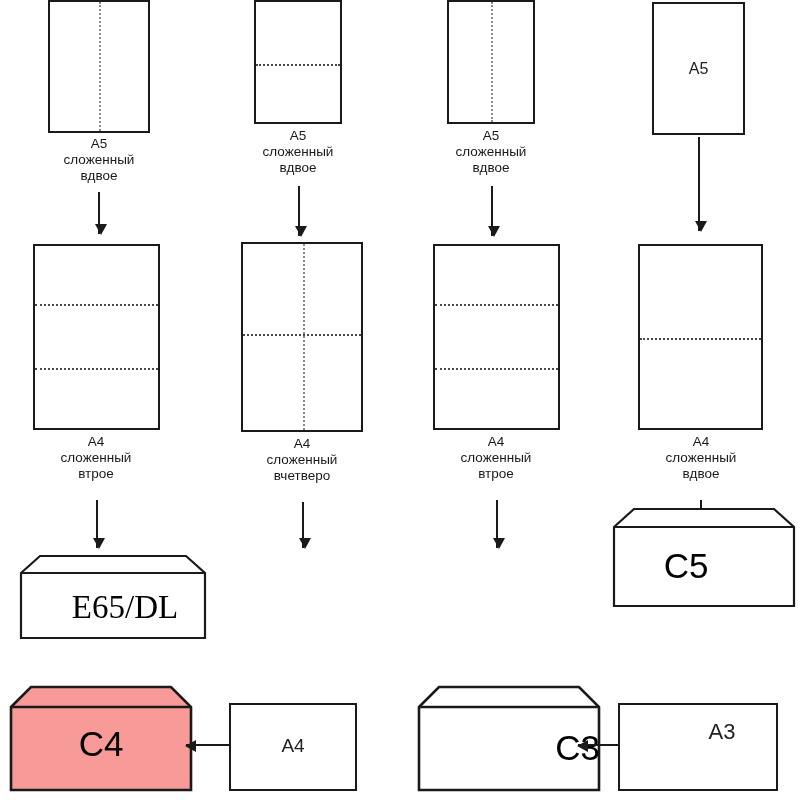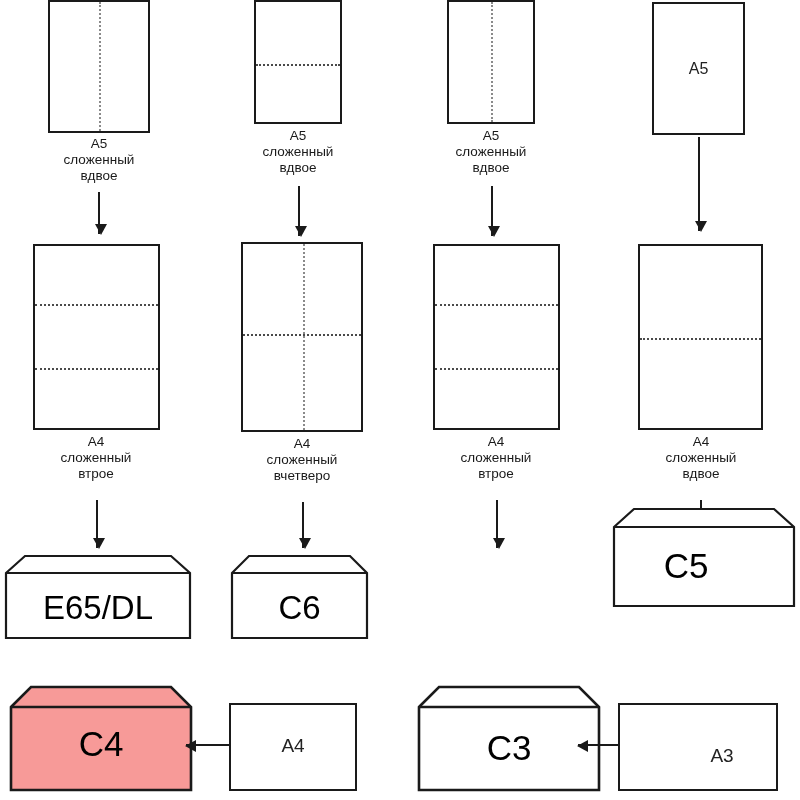--- a/index.html
+++ b/index.html
@@ -175,35 +175,28 @@
   <div class="arrow-down" style="left:496px; top:500px; height:48px;"></div>
 
   <div class="sheet" style="left:638px; top:244px; width:125px; height:186px;">
     <div class="fold-h" style="top:92px;"></div>
   </div>
   <div class="caption" style="left:640px; top:434px; width:122px;">A4
 сложенный
 вдвое</div>
   <div class="arrow-down" style="left:700px; top:500px; height:38px;"></div>
 
-  <div class="envelope" style="left:5px; top:553px; width:186px; height:86px;">
+  <div class="envelope" style="left:20px; top:553px; width:210px; height:86px;font-family:Liberation Serif, serif;">
     <svg width="186" height="86" viewBox="0 0 186 86">
       <polygon points="1,20 20,3 166,3 185,20 185,85 1,85" fill="#ffffff" stroke="#1a1a1a" stroke-width="2.2"></polygon>
       <line x1="1" y1="20" x2="185" y2="20" stroke="#1a1a1a" stroke-width="2.2"></line>
     </svg>
     <div class="env-text" style="top:36px; font-size:33px;">E65/DL</div>
   </div>
 
-  <div class="envelope" style="left:231px; top:553px; width:137px; height:86px;">
-    <svg width="137" height="86" viewBox="0 0 137 86">
-      <polygon points="1,20 18,3 119,3 136,20 136,85 1,85" fill="#ffffff" stroke="#1a1a1a" stroke-width="2.2"></polygon>
-      <line x1="1" y1="20" x2="136" y2="20" stroke="#1a1a1a" stroke-width="2.2"></line>
-    </svg>
-    <div class="env-text" style="top:36px; font-size:33px;">C6</div>
-  </div>
 
 
   <div class="envelope" style="left:613px; top:506px; width:146px; height:101px;">
     <svg width="182" height="101" viewBox="0 0 182 101">
       <polygon points="1,21 21,3 161,3 181,21 181,100 1,100" fill="#ffffff" stroke="#1a1a1a" stroke-width="2.2"></polygon>
       <line x1="1" y1="21" x2="181" y2="21" stroke="#1a1a1a" stroke-width="2.2"></line>
     </svg>
     <div class="env-text" style="top:40px; font-size:35px;">C5</div>
   </div>
 
@@ -219,22 +212,22 @@
 
   <div class="sheet" style="left:229px; top:703px; width:128px; height:88px;">
     <div class="sheet-label" style="top:30px; font-size:19px;">A4</div>
   </div>
 
   <div class="envelope" style="left:418px; top:684px; width:182px; height:107px;">
     <svg width="182" height="107" viewBox="0 0 182 107">
       <polygon points="1,23 21,3 161,3 181,23 181,106 1,106" fill="#ffffff" stroke="#1a1a1a" stroke-width="2.6"></polygon>
       <line x1="1" y1="23" x2="181" y2="23" stroke="#1a1a1a" stroke-width="2.6"></line>
     </svg>
-    <div class="env-text" style="top:44px; font-size:35px;">C3</div>
+    <div class="env-text" style="top:44px; font-size:35px;text-align:right;">C3</div>
   </div>
 
   <div class="arrow-left" style="left:578px; top:744px; width:44px;"></div>
 
   <div class="sheet" style="left:618px; top:703px; width:160px; height:88px;">
-    <div class="sheet-label" style="top:40px; font-size:19px;margin-left:48px;">A3</div>
+    <div class="sheet-label" style="top:14px; font-size:22px;margin-left:48px;">A3</div>
   </div>
 
 </div>
 
 </body></html>

